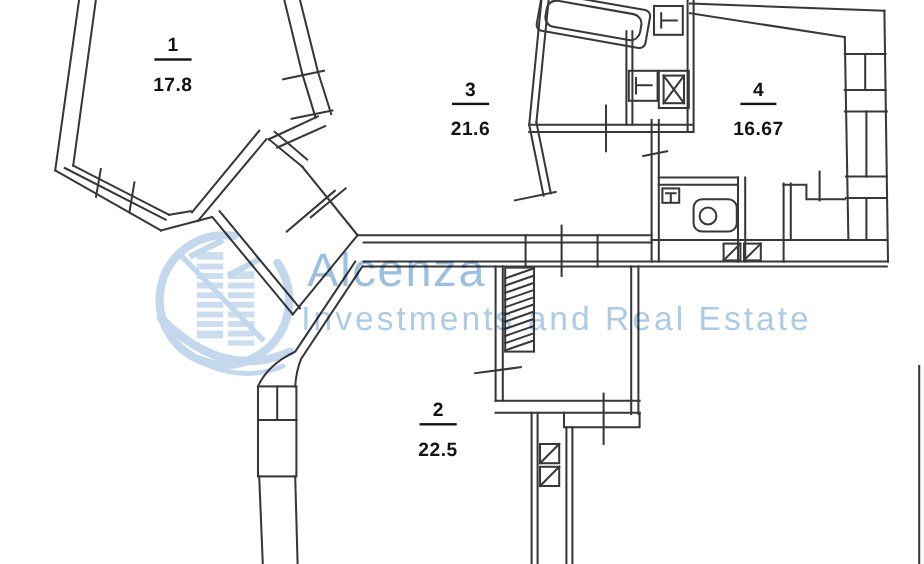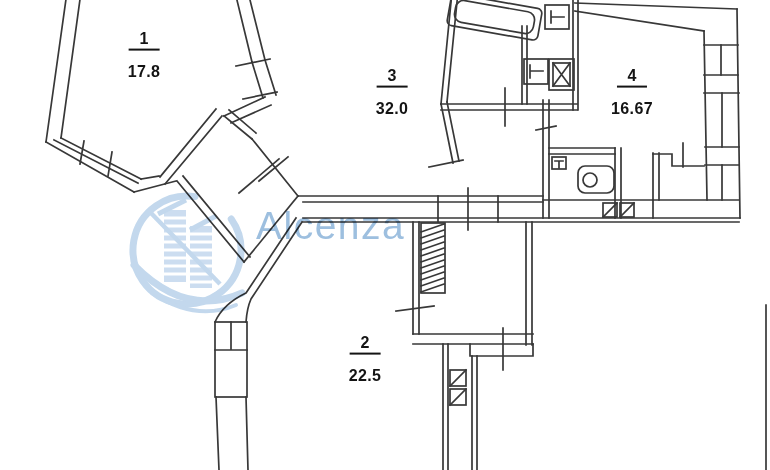--- a/index.html
+++ b/index.html
@@ -180,21 +180,21 @@
 
   <path d="M766,305 V470"></path>
 </svg>
 
 <div class="room-label" style="left:144px;top:55px">
   <span class="num">1</span>
   <span class="area">17.8</span>
 </div>
 <div class="room-label" style="left:392px;top:92px">
   <span class="num">3</span>
-  <span class="area">32.0</span>
+  <span class="area">21.6</span>
 </div>
 <div class="room-label" style="left:632px;top:92px">
   <span class="num">4</span>
   <span class="area">16.67</span>
 </div>
 <div class="room-label" style="left:365px;top:359px">
   <span class="num">2</span>
   <span class="area">22.5</span>
 </div>
 
@@ -213,13 +213,14 @@
         <path d="M190,230 L216,216" stroke-width="5"></path>
       </g>
       <path d="M150,212 L220,284" stroke-width="4.5"></path>
       <g>
         <path d="M134,265 Q186,318 242,293" stroke-width="7" stroke-linecap="round"></path>
         <path d="M152,293 Q196,322 236,305" stroke-width="4" stroke-linecap="round"></path>
       </g>
     </g>
   </svg>
   <div class="wm-brand" style="color: rgb(157, 191, 223);">Alcenza</div>
+  <div class="wm-tagline" style="color: rgb(174, 203, 230);">Investments and Real Estate</div>
 </div>
 
 </body></html>

